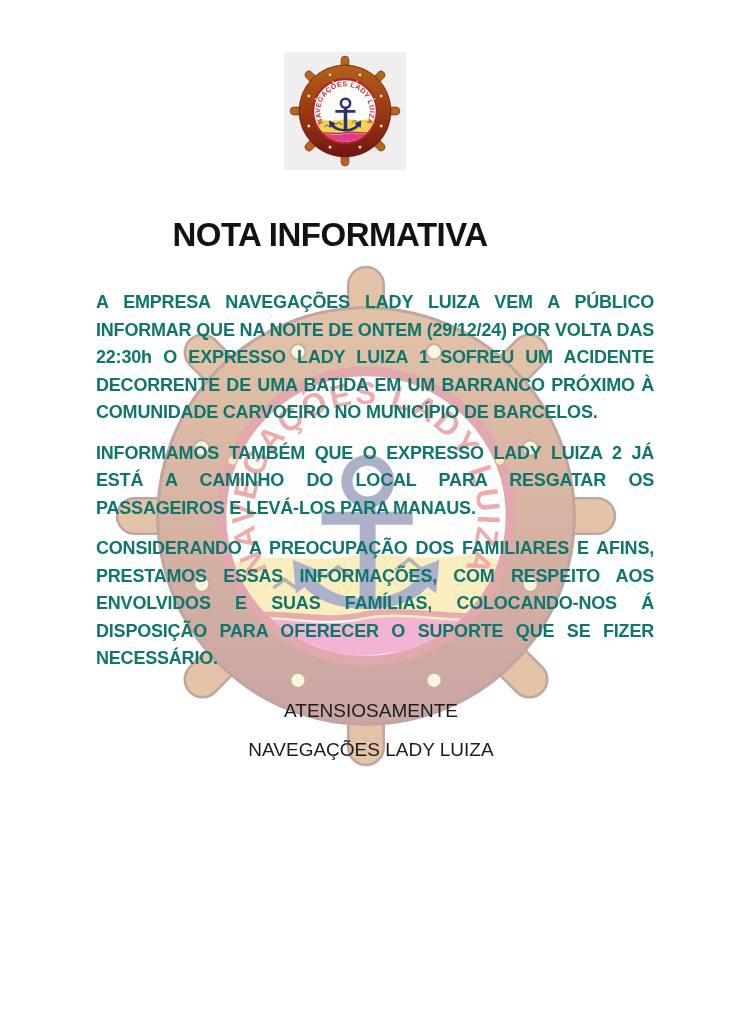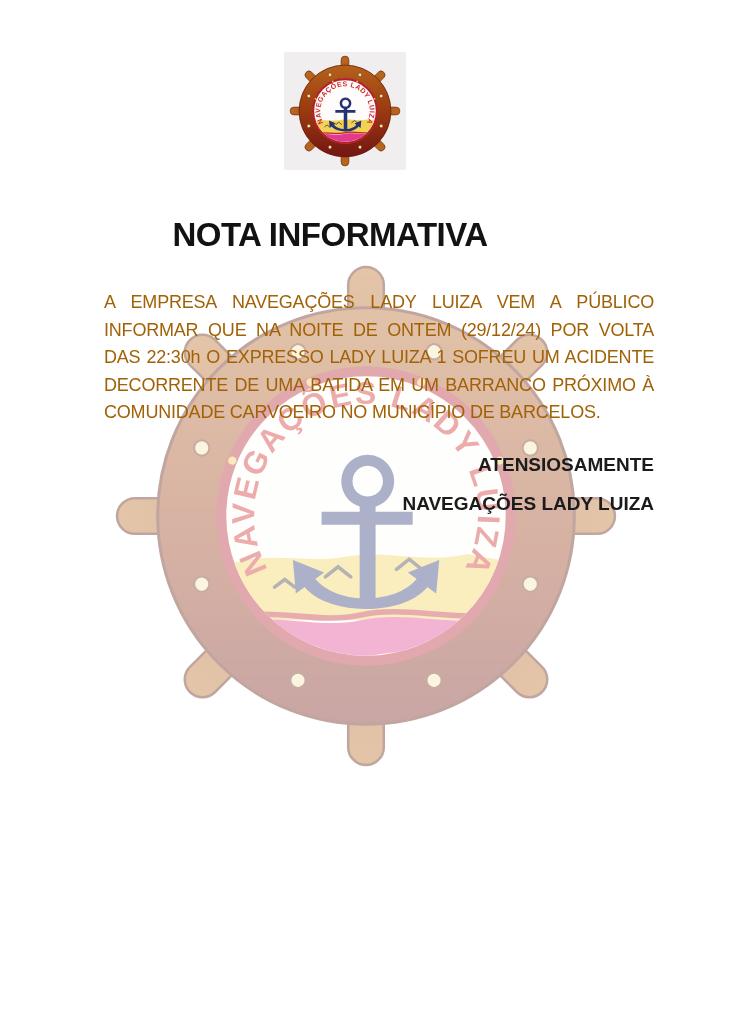--- a/index.html
+++ b/index.html
@@ -63,39 +63,38 @@
     margin: 0;
   }
   .content {
     position: absolute;
     left: 88px;
     top: 289px;
     width: 566px;
     z-index: 2;
   }
   .content p {
-    margin: 0 0 13px 16px;
+    margin: 0 0 13px 8px;
     font-size: 18px;
-    font-weight: 400;
+    font-weight: 700;
     line-height: 27.5px;
     letter-spacing: -0.2px;
-    color: #a16207;
+    color: #0f766e;
     text-align: justify;
     text-justify: inter-word;
   }
   .closing {
     margin-top: 26px;
     text-align: center;
   }
   .closing div {
     font-size: 19px;
-    font-weight: 700;
+    font-weight: 400;
     color: #1b1b1b;
     line-height: 24px;
-    text-align: right;
   }
   .closing .company {
     margin-top: 15px;
   }
 </style>
 </head>
 <body>
 
 <div class="page">
 
@@ -218,20 +217,22 @@
   <div class="logo-box">
     <svg viewBox="0 0 200 200">
       <use href="#wheel-logo"></use>
     </svg>
   </div>
 
   <h1 class="doc-title">NOTA INFORMATIVA</h1>
 
   <div class="content">
     <p>A EMPRESA NAVEGAÇÕES LADY LUIZA VEM A PÚBLICO INFORMAR QUE NA NOITE DE ONTEM (29/12/24) POR VOLTA DAS 22:30h O EXPRESSO LADY LUIZA 1 SOFREU UM ACIDENTE DECORRENTE DE UMA BATIDA EM UM BARRANCO PRÓXIMO À COMUNIDADE CARVOEIRO NO MUNICÍPIO DE BARCELOS.</p>
+    <p>INFORMAMOS TAMBÉM QUE O EXPRESSO LADY LUIZA 2 JÁ ESTÁ A CAMINHO DO LOCAL PARA RESGATAR OS PASSAGEIROS E LEVÁ-LOS PARA MANAUS.</p>
+    <p>CONSIDERANDO A PREOCUPAÇÃO DOS FAMILIARES E AFINS, PRESTAMOS ESSAS INFORMAÇÕES, COM RESPEITO AOS ENVOLVIDOS E SUAS FAMÍLIAS, COLOCANDO-NOS Á DISPOSIÇÃO PARA OFERECER O SUPORTE QUE SE FIZER NECESSÁRIO.</p>
 
     <div class="closing">
       <div>ATENSIOSAMENTE</div>
       <div class="company">NAVEGAÇÕES LADY LUIZA</div>
     </div>
   </div>
 
 </div>
 
 </body></html>

